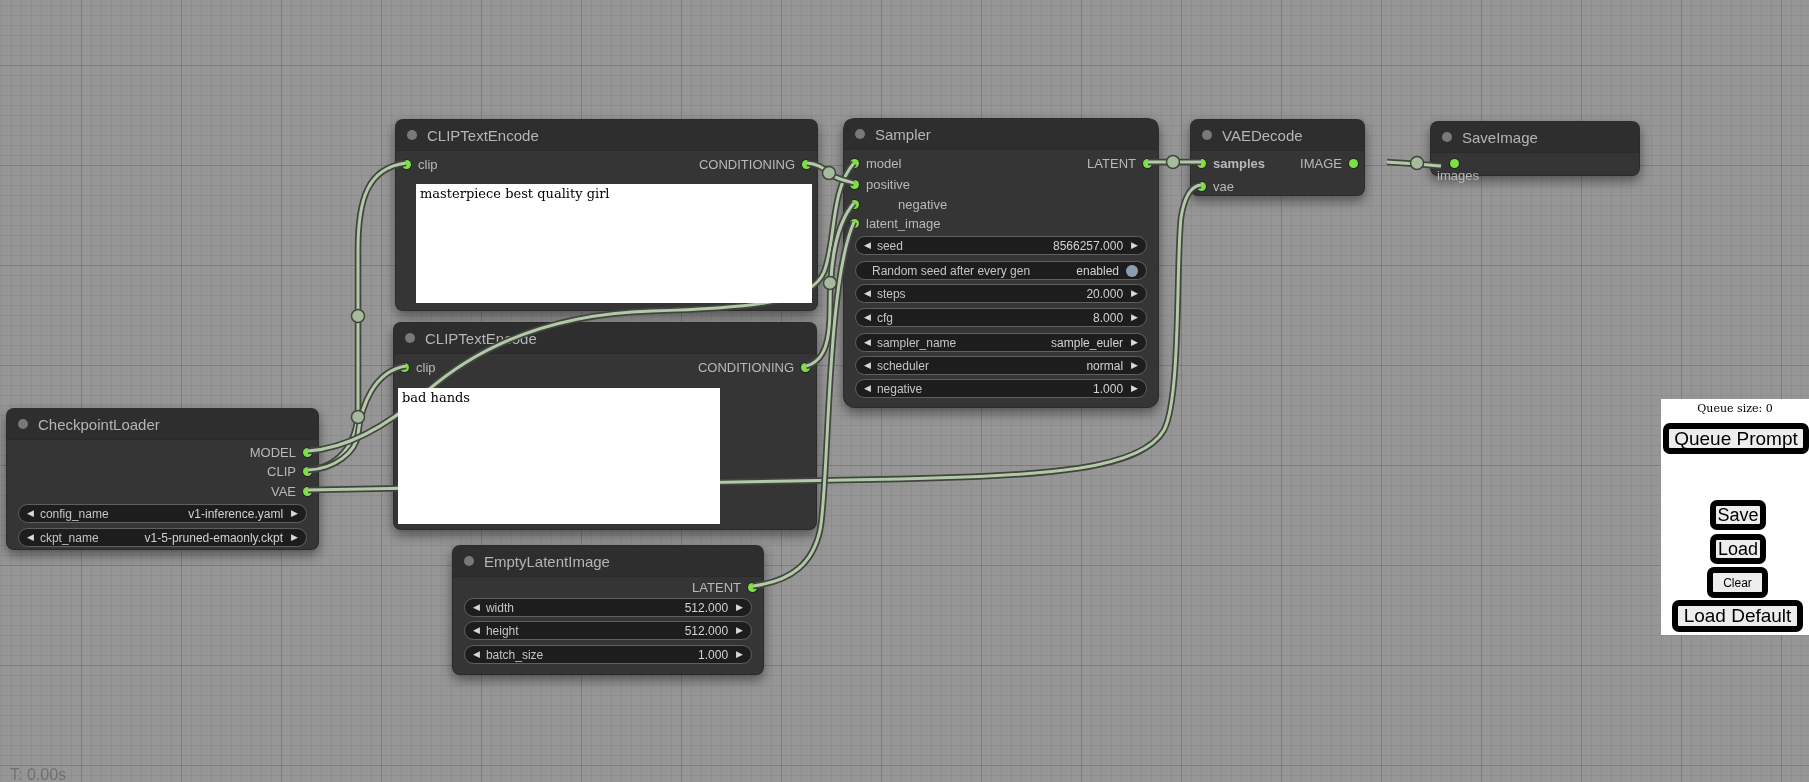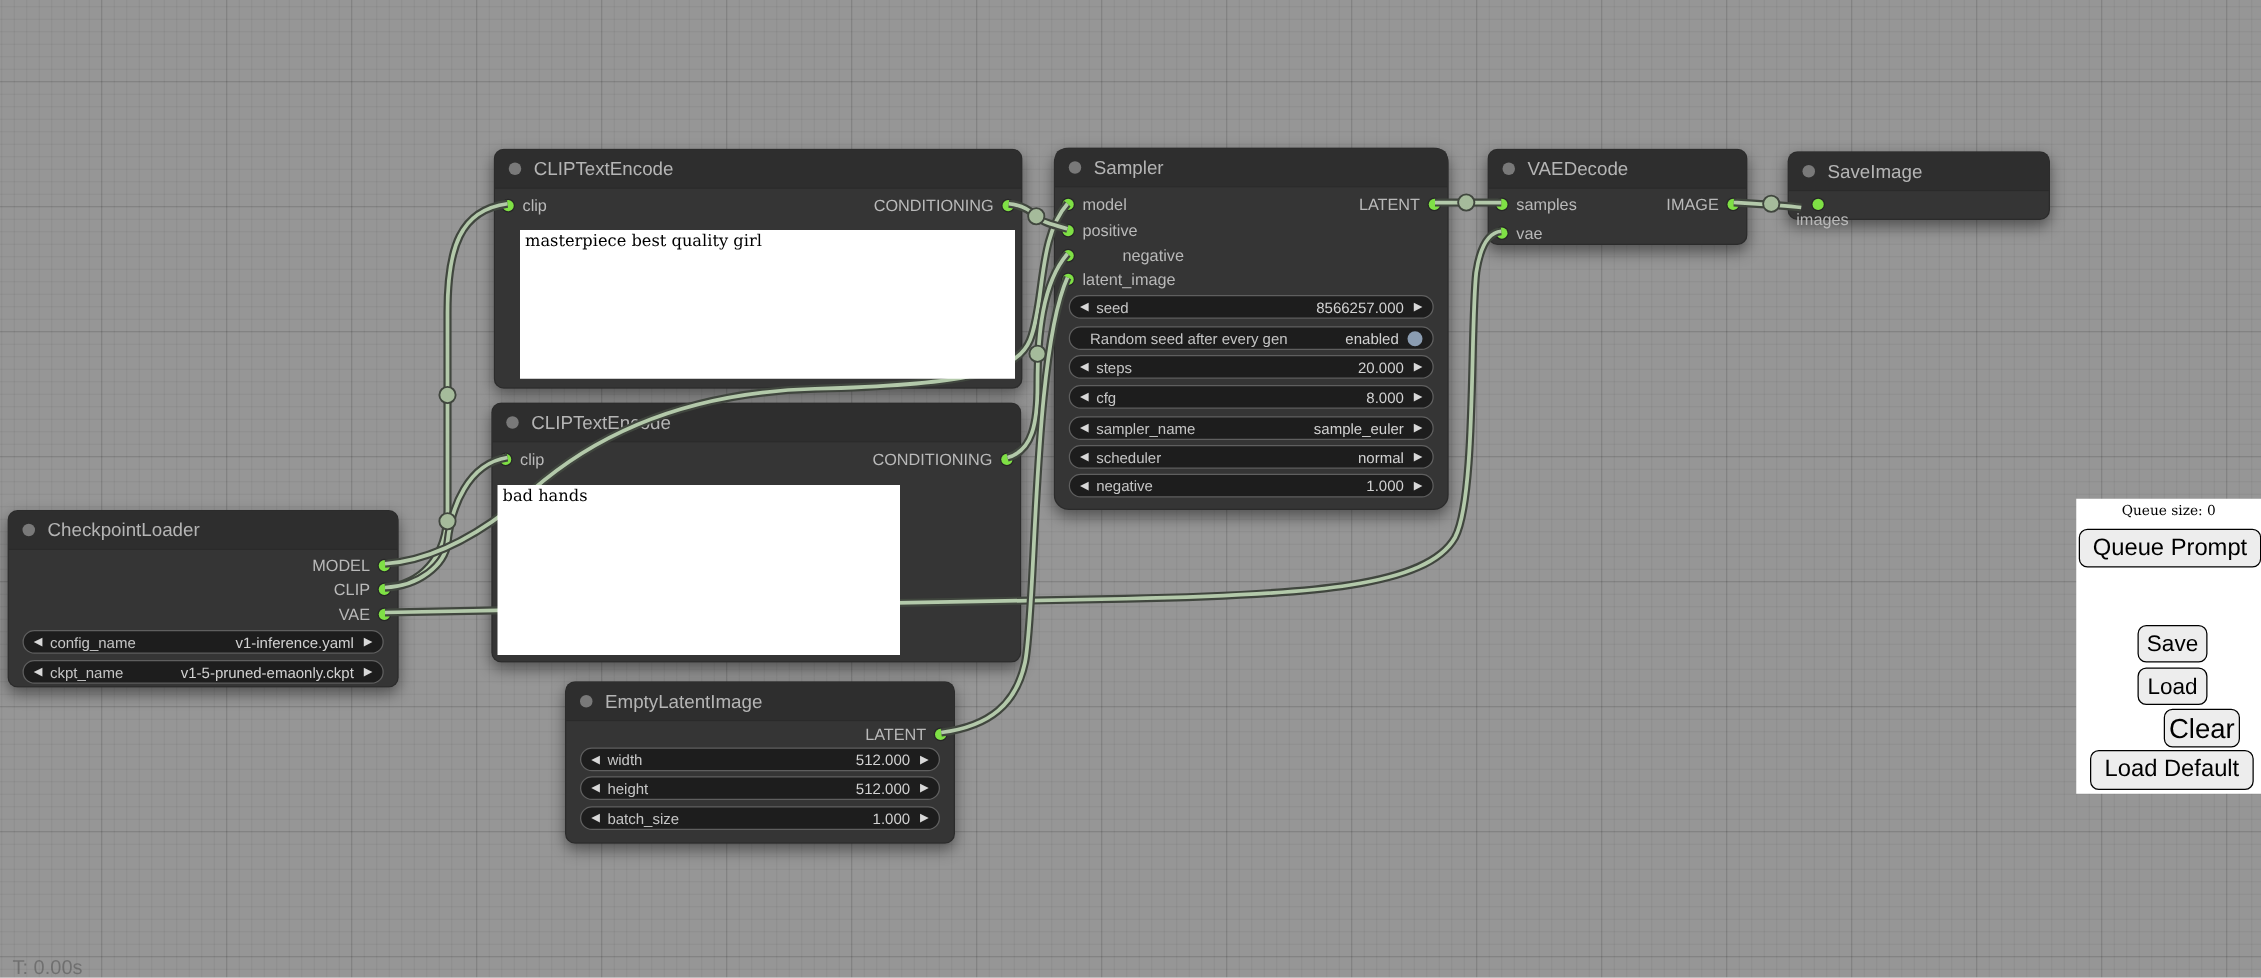--- a/index.html
+++ b/index.html
@@ -39,26 +39,26 @@
   .widget .wvalue{margin-left:auto;margin-right:8px;color:#d2d2d2;}
   .widget.toggle .wlabel{margin-left:8px;}
   .widget.toggle .wvalue{margin-right:2px;}
   .toggle-dot{width:12px;height:12px;border-radius:50%;background:#8b9db2;margin-left:5px;flex:0 0 auto;}
   .node-textarea{position:absolute;background:#ffffff;color:#000;
         font-family:"DejaVu Serif",serif;font-size:13px;line-height:1.25;
         padding:2px 4px;box-sizing:border-box;pointer-events:auto;overflow:hidden;}
   #menu{position:absolute;left:1661px;top:399px;width:155px;height:236px;background:#ffffff;z-index:4;}
   #queue-size{position:absolute;left:0;top:3px;width:148px;text-align:center;
         font-family:"DejaVu Serif",serif;font-size:11px;color:#000;}
-  .btn{position:absolute;background:#ededed;border:1px solid #000000;border-radius:7px;color:#000;
+  .btn{position:absolute;background:#ededed;border:6px solid #000000;border-radius:7px;color:#000;
         display:flex;align-items:center;justify-content:center;cursor:pointer;box-sizing:border-box;}
   #btn-queue-prompt{left:2px;top:24px;width:146px;height:31px;font-size:19px;}
   #btn-save{left:49px;top:101px;width:56px;height:30px;font-size:18px;}
   #btn-load{left:49px;top:135px;width:56px;height:30px;font-size:18px;}
-  #btn-clear{left:46px;top:168px;width:61px;height:31px;font-size:22px;margin-left:24px;}
+  #btn-clear{left:46px;top:168px;width:61px;height:31px;font-size:12px;}
   #btn-load-default{left:11px;top:201px;width:131px;height:32px;font-size:19px;}
   #timer{position:absolute;left:10px;top:766px;z-index:0;font-size:16px;color:rgba(0,0,0,0.25);}
 </style>
 </head>
 <body>
 
 <div id="canvas">
   <div id="timer">T: 0.00s</div>
   <div id="nodes-layer">
       <div class="node" style="left: 6px; top: 408px; width: 313px; height: 142px;">
@@ -207,26 +207,26 @@
           <span class="wvalue">normal</span>
           <span class="arrow">▶</span>
         </div>
         <div class="widget" style="top: 260px;">
           <span class="arrow">◀</span>
           <span class="wlabel">negative</span>
           <span class="wvalue">1.000</span>
           <span class="arrow">▶</span>
         </div>
       </div>
-      <div class="node" style="left: 1190px; top: 119px; width: 208px; height: 77px;">
+      <div class="node" style="left: 1190px; top: 119px; width: 175px; height: 77px;">
         <div class="node-title">
           <span class="title-dot"></span>
           <span>VAEDecode</span>
         </div>
-        <div class="port in" style="top: 35px;">
+        <div class="port in" style="top: 35px; font-weight: bold;">
           <span class="port-dot"></span>
           <span>samples</span>
         </div>
         <div class="port in" style="top: 58px;">
           <span class="port-dot"></span>
           <span>vae</span>
         </div>
         <div class="port out" style="top: 35px;">
           <span class="port-dot"></span>
           <span>IMAGE</span>

